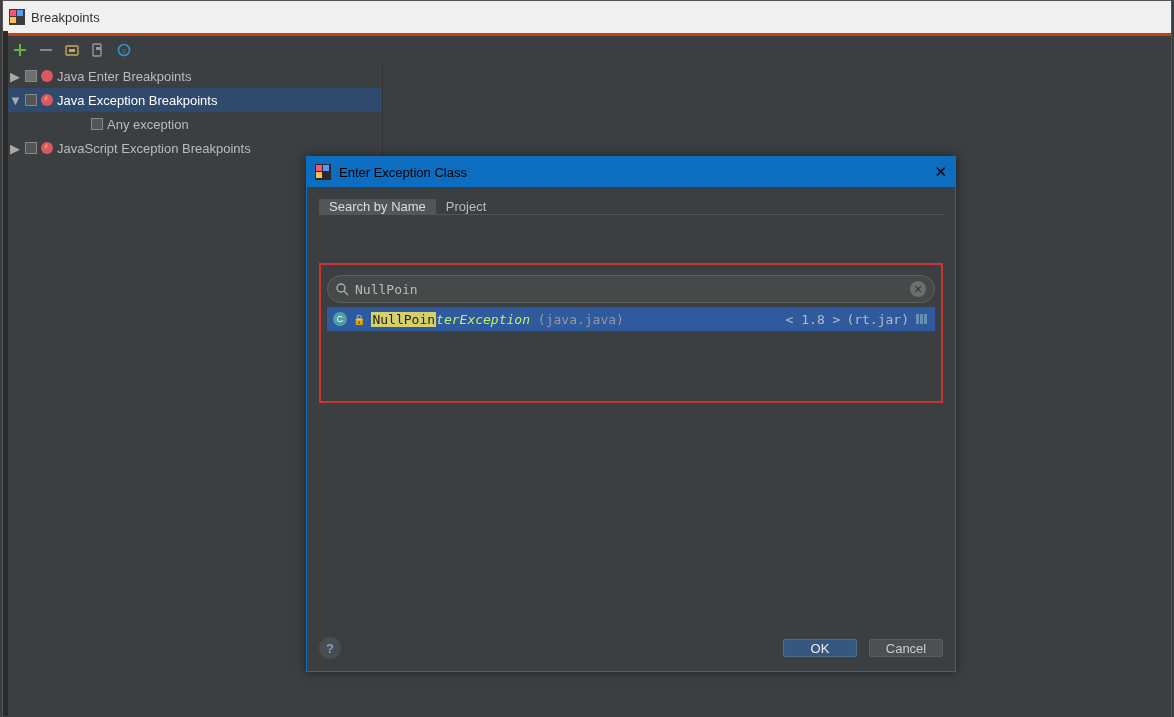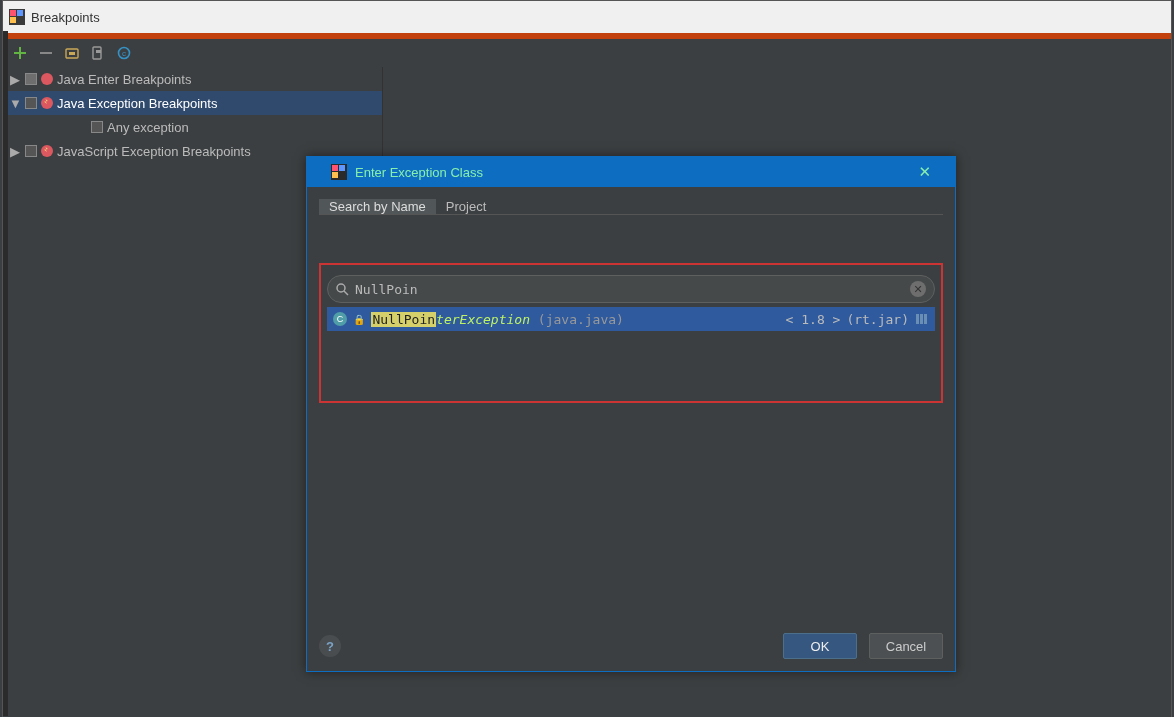--- a/index.html
+++ b/index.html
@@ -20,21 +20,21 @@
   left: 2px;
   top: 0;
   width: 1170px;
   height: 717px;
   background: #3c3f41;
   border: 1px solid #555;
 }
 .titlebar {
   height: 30px;
   background: #f0f0f0;
-  border-bottom: 6px solid #c2410c;
+  border-bottom: 3px solid #c2410c;
   display: flex;
   align-items: center;
   padding: 16px 6px;
   color: #333;
 }
 .titlebar .logo {
   width: 16px; height: 16px;
   margin-right: 6px;
 }
 .panel {
@@ -114,24 +114,24 @@
   top: 156px;
   width: 650px;
   height: 516px;
   background: #3c3f41;
   border: 1px solid #0d6dc1;
   box-shadow: 0 0 10px rgba(0,0,0,0.5);
 }
 .dialog-titlebar {
   height: 30px;
   background: #0d6dc1;
-  color: #86efac;
-  display: flex;
-  align-items: center;
-  padding: 0 24px;
+  color: #000000;
+  display: flex;
+  align-items: center;
+  padding: 0 8px;
   justify-content: space-between;
 }
 .dialog-titlebar .left {
   display: flex; align-items: center; gap: 8px;
 }
 .dlg-logo { width: 16px; height: 16px; }
 .close-x { cursor: pointer; font-size: 15px; }
 .dialog-body {
   padding: 12px 12px 0 12px;
 }
@@ -226,21 +226,21 @@
   width: 22px; height: 22px; border-radius: 50%;
   background: #4a4d4f;
   color: #7aa3c7;
   display: flex; align-items: center; justify-content: center;
   cursor: pointer;
   font-weight: bold;
 }
 .btns { display: flex; gap: 12px; }
 .btn {
   min-width: 74px;
-  height: 26px;
+  height: 18px;
   background: #4c5052;
   border: 1px solid #5e6060;
   color: #ccc;
   display: flex; align-items: center; justify-content: center;
   cursor: pointer;
   border-radius: 2px;
 }
 .btn.primary {
   background: #365880;
   border: 1px solid #4c708c;

